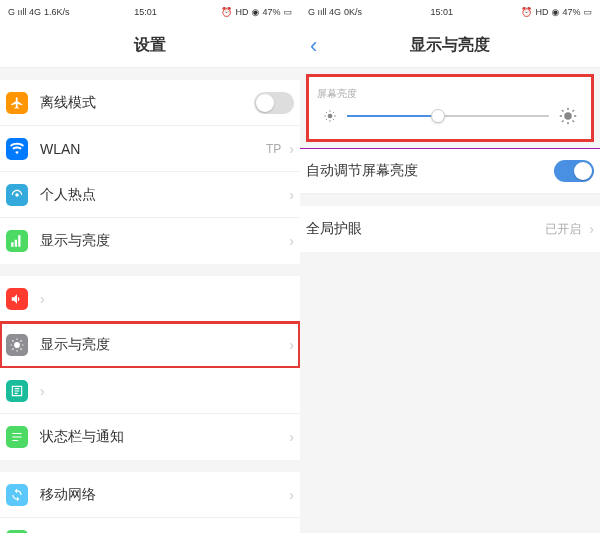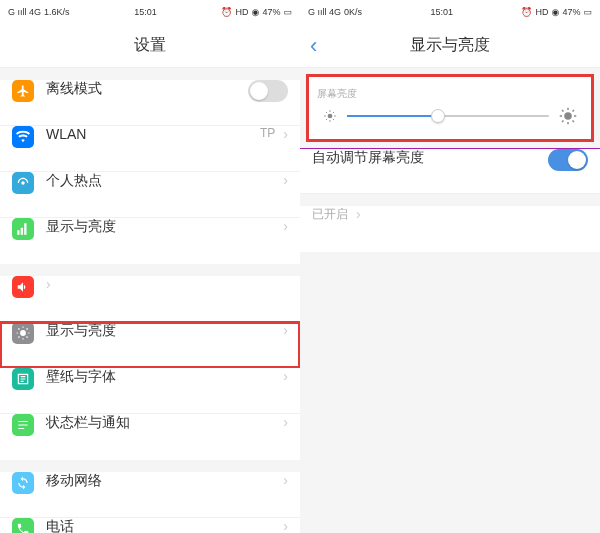--- a/index.html
+++ b/index.html
@@ -1,25 +1,25 @@
 <!DOCTYPE html>
 <html><head>
 <meta charset="utf-8">
 <style>
 *{margin:0;padding:0;box-sizing:border-box;font-family:-apple-system,"Helvetica Neue",Arial,sans-serif}
 body{width:600px;height:533px;background:#f5f5f5;display:flex;overflow:hidden}
 .phone{width:300px;height:533px;background:#f5f5f5;display:flex;flex-direction:column}
 .status-bar{height:18px;display:flex;align-items:center;justify-content:space-between;padding:12px 8px;font-size:9px;color:#333;background:#fff}
 .status-left,.status-right{display:flex;align-items:center;gap:3px}
 .header{height:44px;display:flex;align-items:center;justify-content:center;position:relative;background:#fff;border-bottom:1px solid #eee}
-.header-title{font-size:16px;color:#333;font-weight:400}
+.header-title{font-size:16px;color:#333;font-weight:700}
 .back-btn{position:absolute;left:10px;font-size:22px;color:#4a90e2;cursor:pointer}
 .content{flex:1;overflow:auto}
 .group{background:#fff;margin-top:12px}
-.row{height:46px;display:flex;padding:0 12px;position:relative;background:#fff;border-bottom:1px solid #f0f0f0}
+.row{height:46px;display:flex;align-items:center;padding:0 6px;position:relative;background:#fff;border-bottom:1px solid #f0f0f0}
 .row:last-child{border-bottom:none}
 .row-icon{width:22px;height:22px;border-radius:5px;margin-right:12px;display:flex;align-items:center;justify-content:center;flex-shrink:0}
 .row-icon svg{width:14px;height:14px;fill:#fff}
 .row-label{flex:1;font-size:14px;color:#333}
 .row-value{font-size:12px;color:#aaa;margin-right:8px}
 .chevron{color:#ccc;font-size:14px}
 .toggle{width:40px;height:22px;border-radius:11px;background:#ddd;position:relative}
 .toggle::after{content:"";position:absolute;width:18px;height:18px;background:#fff;border-radius:50%;top:2px;left:2px;box-shadow:0 1px 2px rgba(0,0,0,.2)}
 .toggle.on{background:#4a90e2}
 .toggle.on::after{left:20px}
@@ -125,21 +125,20 @@
       <div class="row-label">显示与亮度</div>
           <div class="chevron">›</div>
         </div>
         <div class="row">
       <div class="row-icon ic-bluegreen">
             <svg viewBox="0 0 24 24">
               <path d="M4 4h16v16H4z" fill="none" stroke="#fff" stroke-width="2"></path>
               <path d="M8 8h8M8 12h8M8 16h5" stroke="#fff" stroke-width="2"></path>
             </svg>
           </div>
-      <div class="row-label">壁纸与字体</div>
           <div class="chevron">›</div>
         </div>
         <div class="row">
       <div class="row-icon ic-green">
             <svg viewBox="0 0 24 24">
               <path d="M4 6h16M4 12h16M4 18h10" stroke="#fff" stroke-width="2" fill="none"></path>
             </svg>
           </div>
       <div class="row-label">状态栏与通知</div>
           <div class="chevron">›</div>
@@ -222,18 +221,19 @@
             </g>
           </svg>
       </div>
     </div>
     <div class="row" style="border-top:1px solid #a21caf">
       <div class="row-label">自动调节屏幕亮度</div>
       <div class="toggle on"></div>
     </div>
     <div class="group">
       <div class="row">
+        <div class="row-label">全局护眼</div>
         <div class="row-value">已开启</div>
         <div class="chevron">›</div>
       </div>
     </div>
   </div>
 </div>
 
 </body></html>

